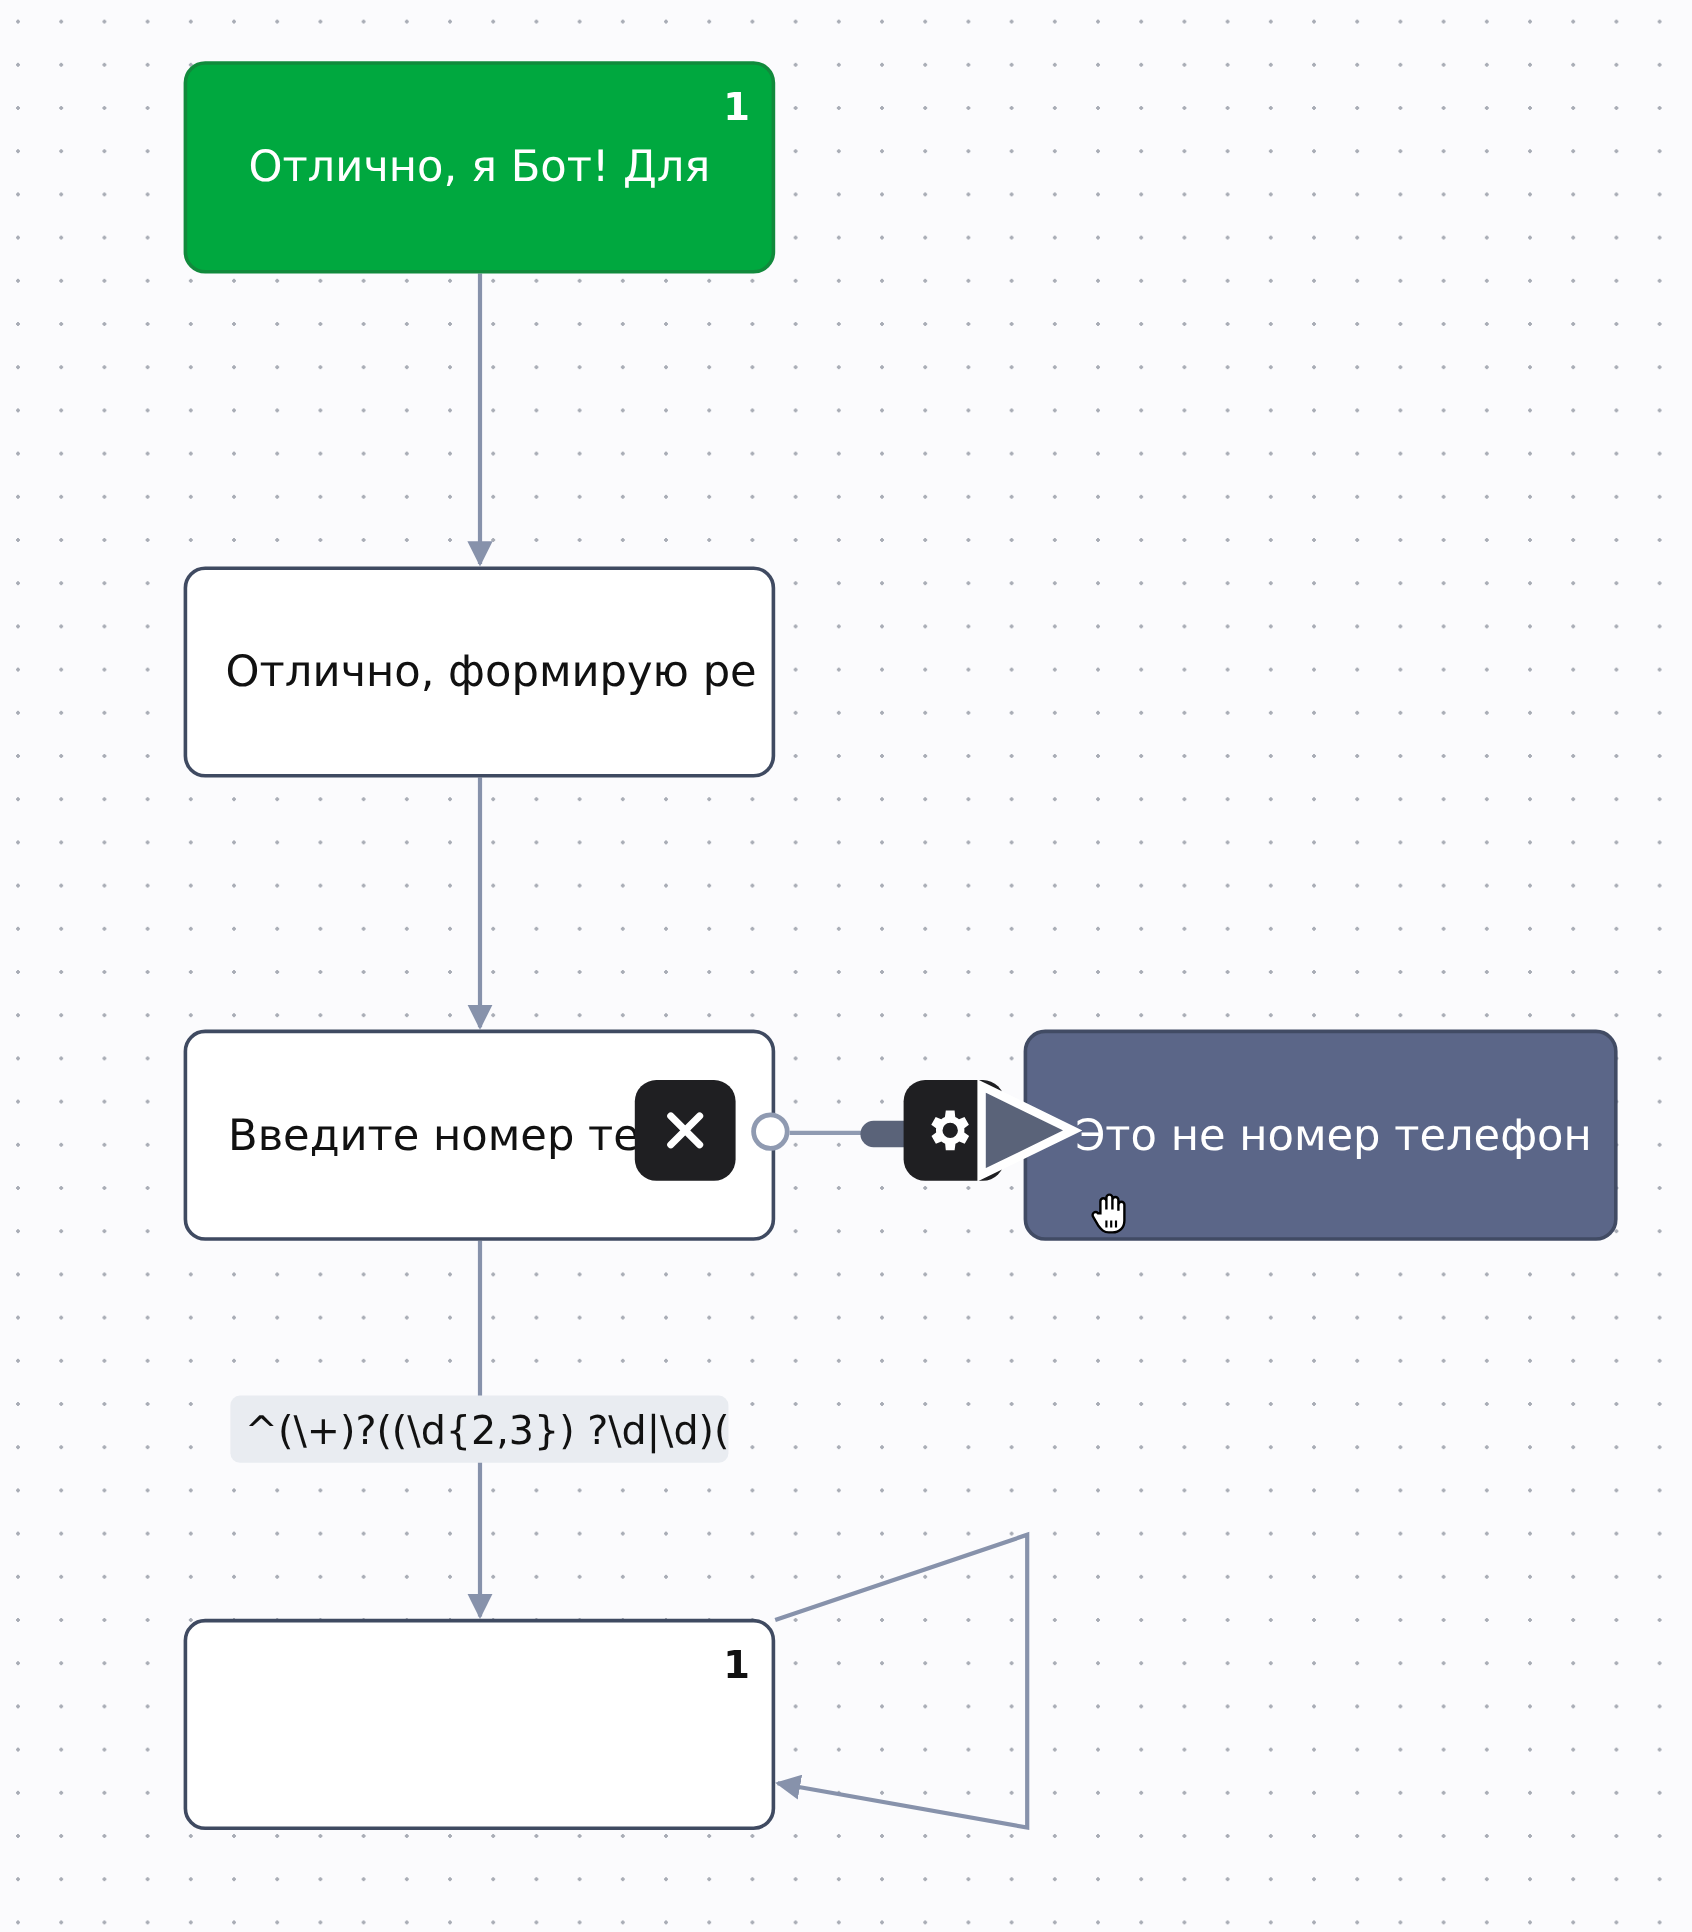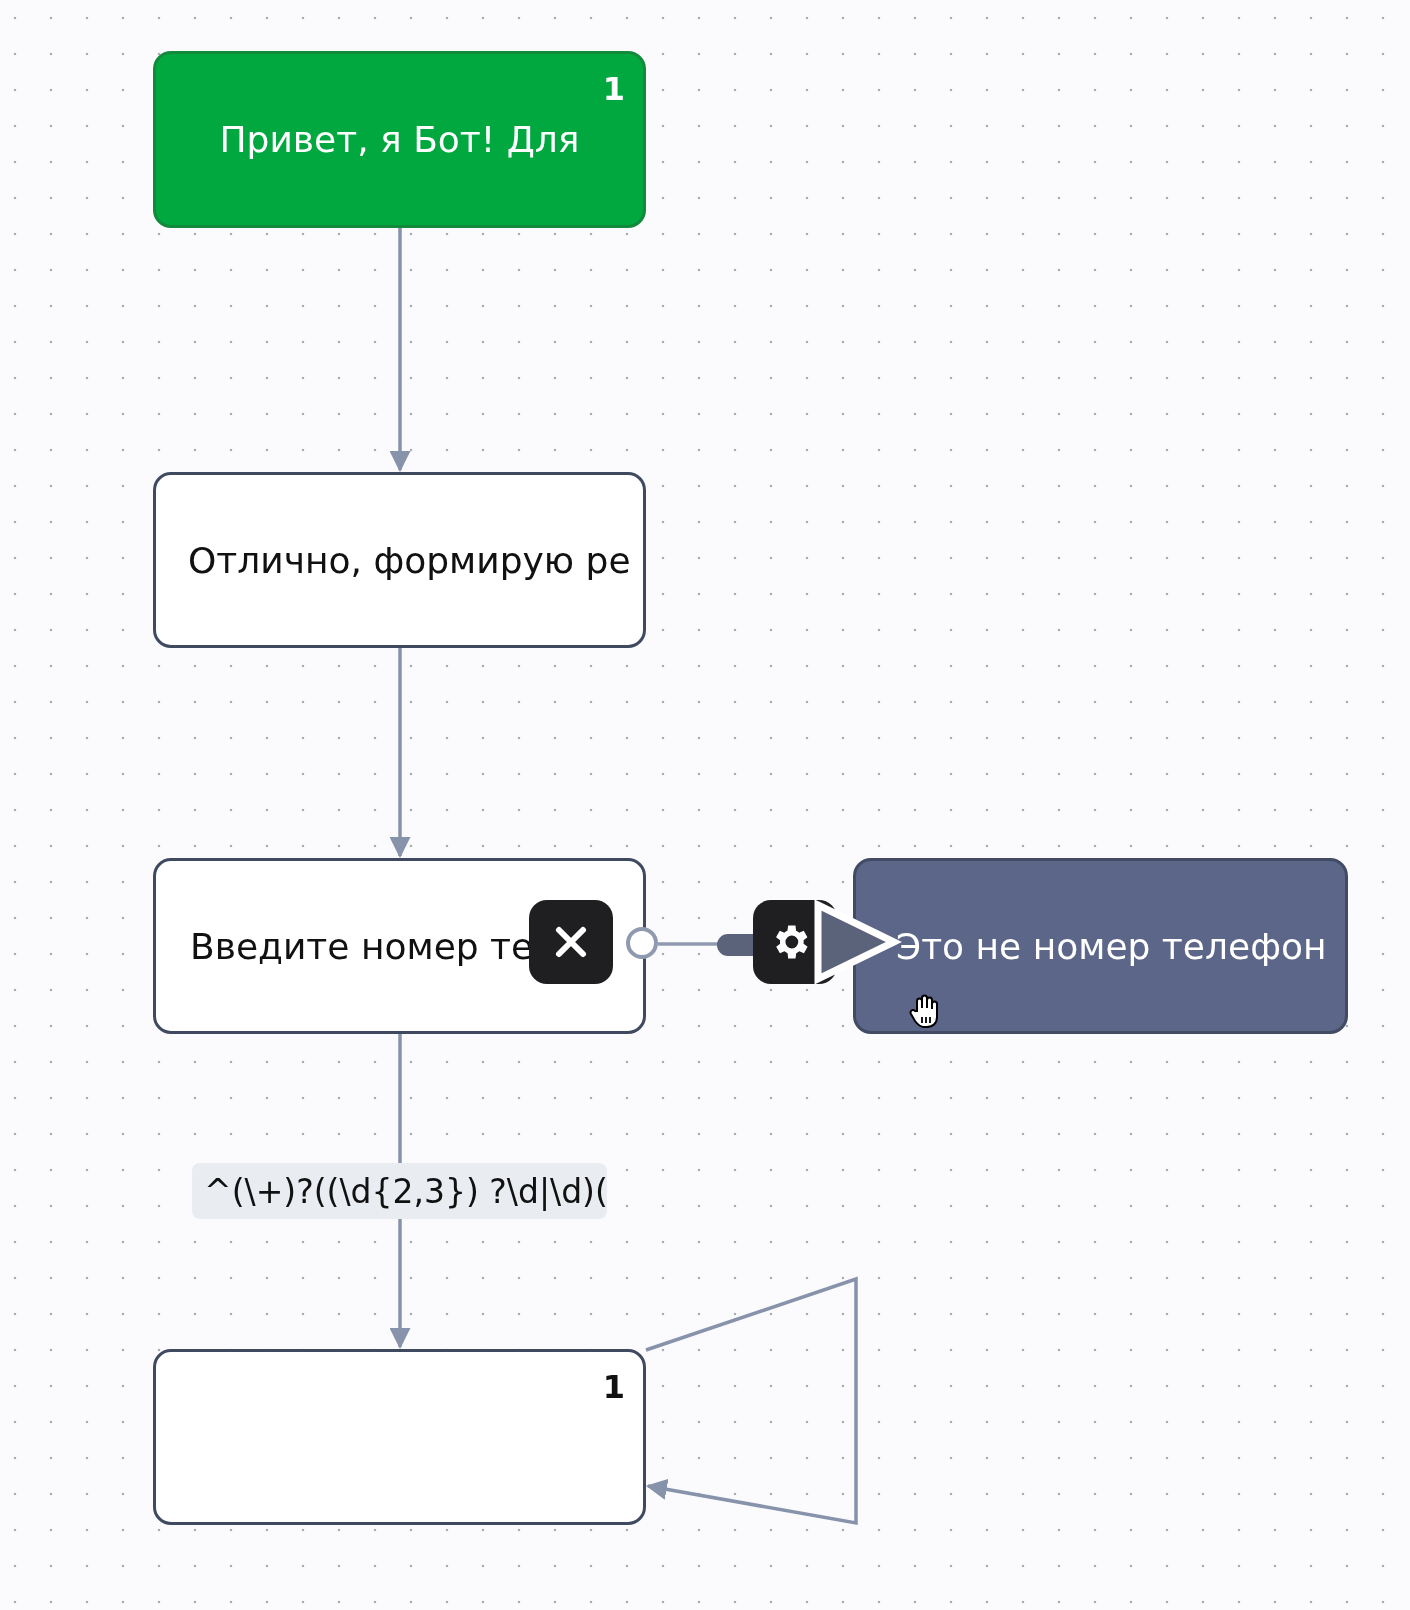--- a/index.html
+++ b/index.html
@@ -63,21 +63,21 @@
     </marker>
   </defs>
   <line x1="400" y1="228" x2="400" y2="470" stroke="#8792ab" stroke-width="3.5" marker-end="url(#arrow)"></line>
   <line x1="400" y1="648" x2="400" y2="856" stroke="#8792ab" stroke-width="3.5" marker-end="url(#arrow)"></line>
   <line x1="400" y1="1034" x2="400" y2="1347" stroke="#8792ab" stroke-width="3.5" marker-end="url(#arrow)"></line>
   <polyline points="646,1350 856,1279 856,1523 648,1486" fill="none" stroke="#8792ab" stroke-width="3.5" marker-end="url(#arrow)"></polyline>
   <line x1="658" y1="944" x2="718" y2="944" stroke="#8f9ab1" stroke-width="3.5"></line>
 </svg>
 
 <div id="n1" class="node start">
-  <span>Привет, я Бот!  Для</span>
+  <span>Отлично, я Бот!  Для</span>
   <span class="badge">1</span>
 </div>
 
 <div id="n2" class="node">
   <span>Отлично, формирую ре</span>
 </div>
 
 <div id="n3" class="node">
   <span>Введите номер тел</span>
 </div>

